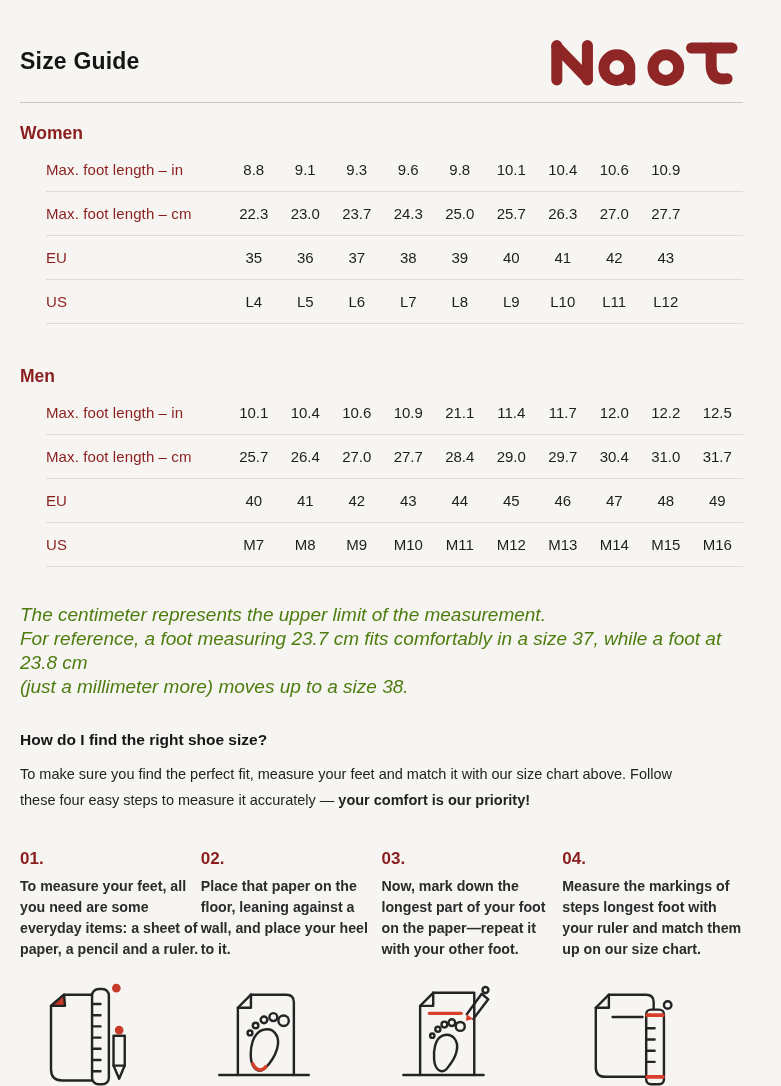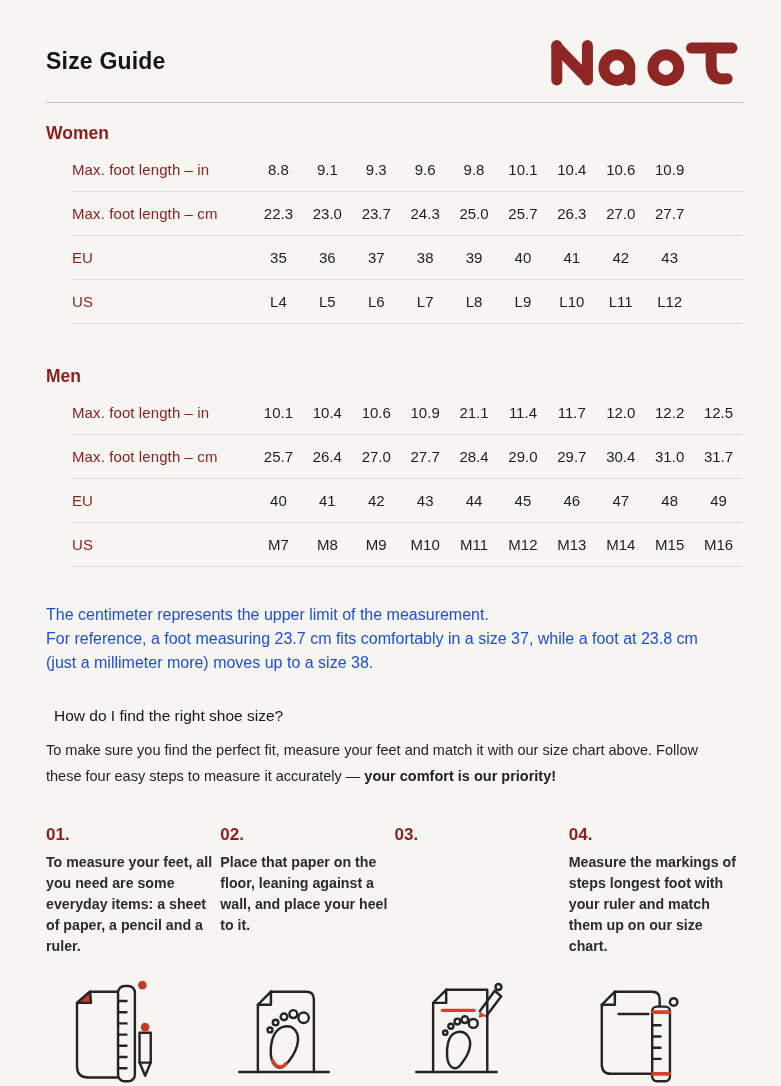--- a/index.html
+++ b/index.html
@@ -4,21 +4,21 @@
 <style>
   * { margin:0; padding:0; box-sizing:border-box; }
   html,body { margin:0; padding:0; }
   body {
     width:781px; height:1086px;
     background:#f7f5f2;
     font-family:"Liberation Sans", sans-serif;
     color:#1f1f1f;
     overflow:hidden;
   }
-  .page { width:781px; height:1086px; padding:34px 38px 0 46px; }
+  .page { width:781px; height:1086px; padding:34px 38px 0 20px; }
 
   
   .header { display:flex; justify-content:space-between; align-items:center; height:54px; }
   .title { font-size:23px; font-weight:600; color:#151515; letter-spacing:.2px; }
   .brand svg { display:block; }
   .top-divider { border:none; border-top:1px solid #c9c6c2; margin-top:14px; }
 
   
   .section-title { margin-top:20px; font-size:17.5px; font-weight:700; color:#8a1e1e; }
   .stable { margin-top:4px;margin-left:26px; }
@@ -29,24 +29,25 @@
     height:44px;
     border-bottom:1px solid #dfdcd8;
   }
   .rlabel { font-size:15px; color:#8a1e1e; letter-spacing:.1px; }
   .cell   { font-size:15px; color:#1e1e1e; text-align:center; }
   .men-gap { margin-top:42px; }
 
   
   .note {
     margin-top:36px;
-    font-size:16px; line-height:24px; color:#1d4ed8;
+    font-size:19px; line-height:24px; color:#4d7c0f;
     white-space:pre-line;
-  }
-  .howto-heading { margin-top:32px; font-size:15.5px; font-weight:400; color:#161616;margin-left:8px; }
+    font-style:italic;
+  }
+  .howto-heading { margin-top:32px; font-size:15.5px; font-weight:700; color:#161616; }
   .intro { margin-top:12px; font-size:14.5px; line-height:26px; color:#222; max-width:665px; }
   .intro b { font-weight:700; }
 
   
   .steps {
     margin-top:36px;
     display:grid; grid-template-columns:repeat(4,1fr); 
   }
   .step-num { font-size:17px; font-weight:700; color:#8a1e1e; margin-bottom:7px; }
   .step-text { font-size:14.2px; line-height:21px; font-weight:700; color:#2b2b2b; }
@@ -202,20 +203,21 @@
     <div class="step">
       <div class="step-num">01.</div>
       <div class="step-text">To measure your feet, all you need are some everyday items: a sheet of paper, a pencil and a ruler.</div>
     </div>
     <div class="step">
       <div class="step-num">02.</div>
       <div class="step-text">Place that paper on the floor, leaning against a wall, and place your heel to it.</div>
     </div>
     <div class="step">
       <div class="step-num">03.</div>
+      <div class="step-text">Now, mark down the longest part of your foot on the paper—repeat it with your other foot.</div>
     </div>
     <div class="step">
       <div class="step-num">04.</div>
       <div class="step-text">Measure the markings of steps longest foot with your ruler and match them up on our size chart.</div>
     </div>
   </div>
 
   <div class="icons">
 
     <svg width="118" height="112" viewBox="0 0 120 120">

